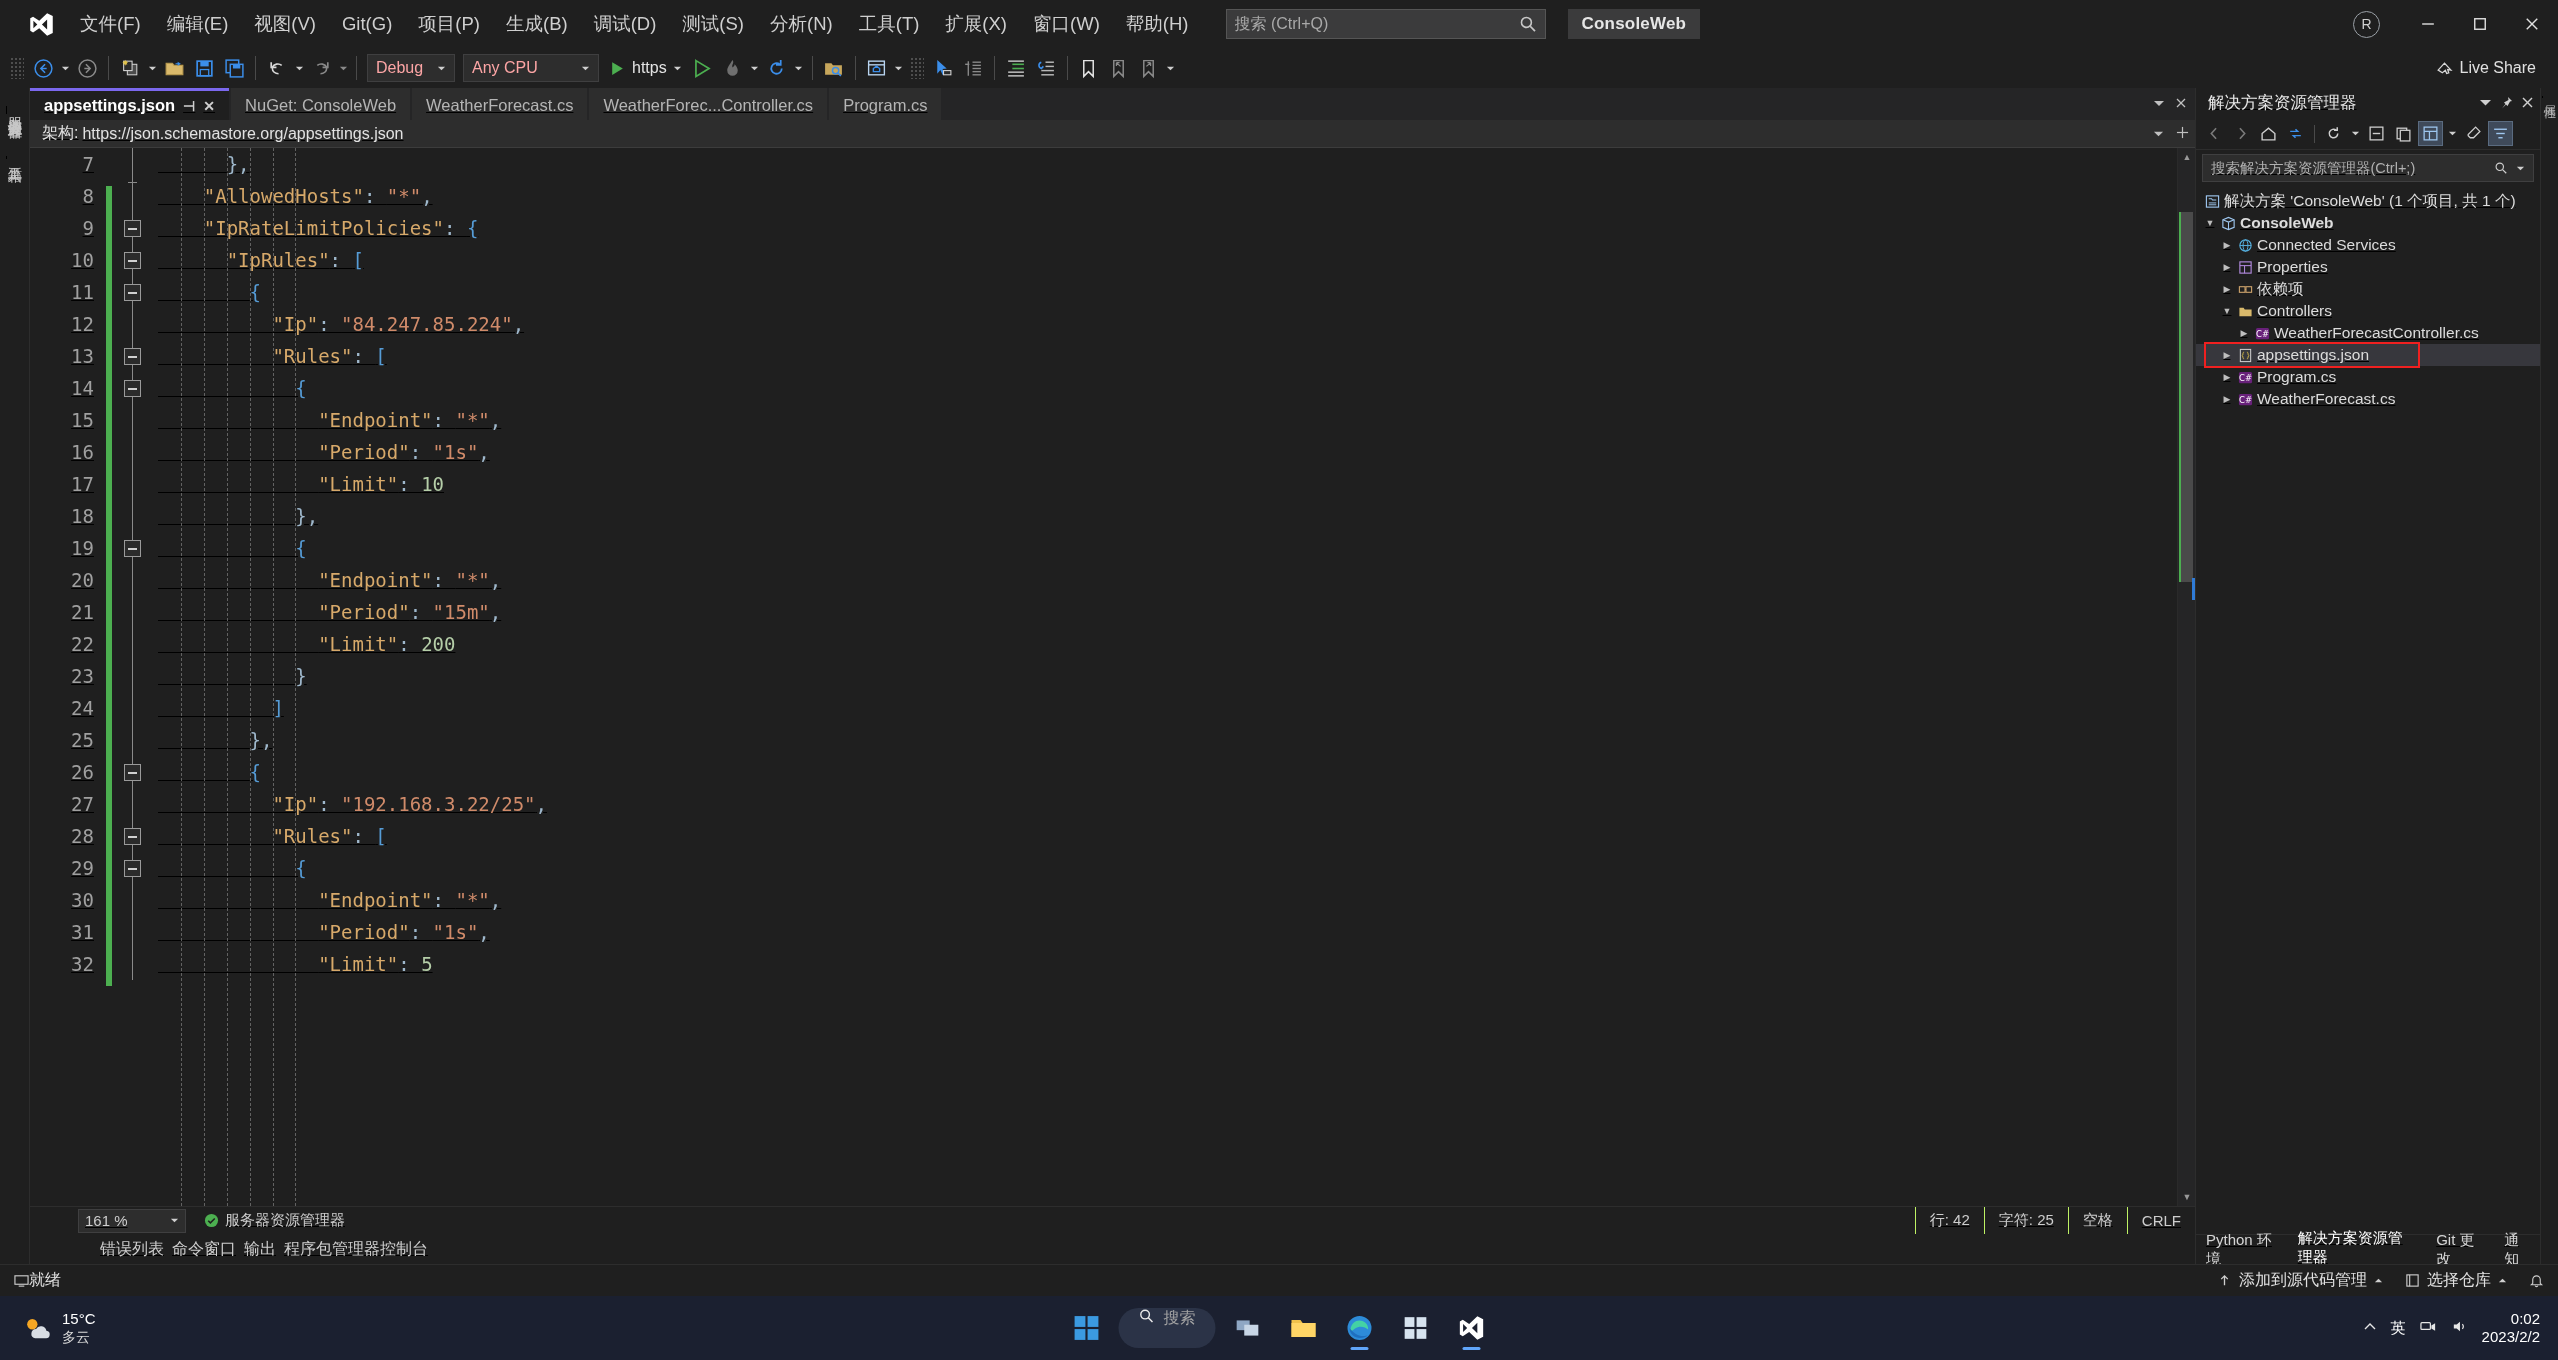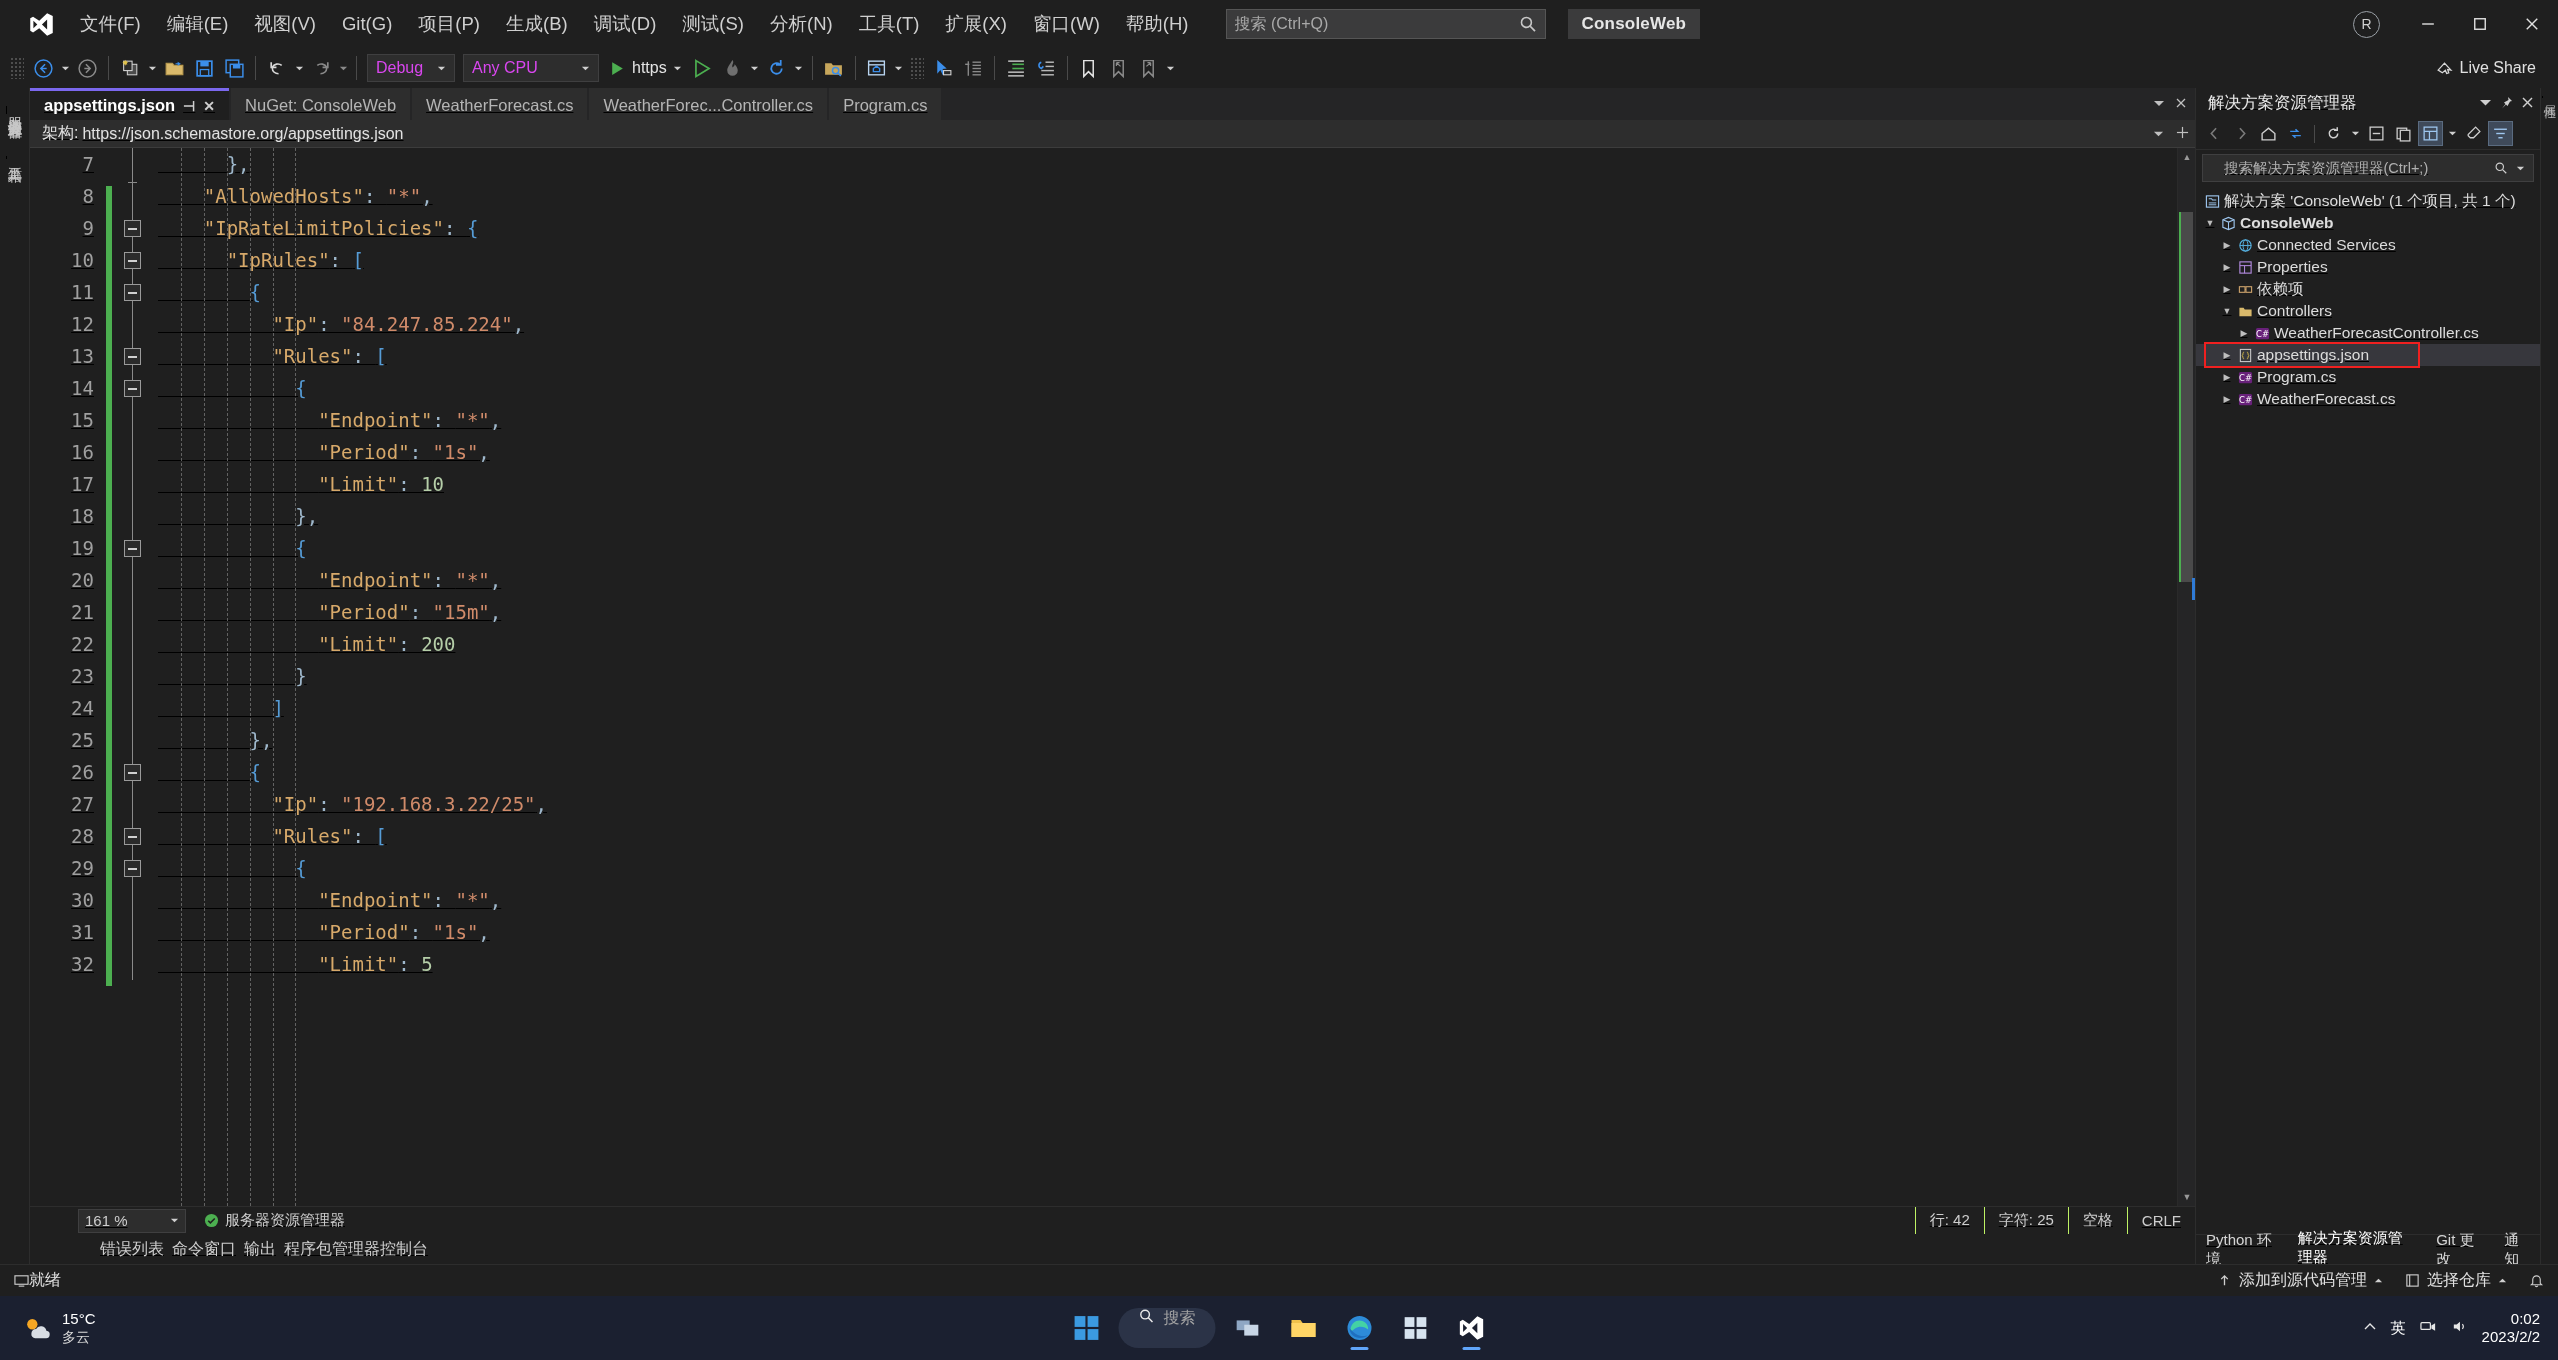--- a/index.html
+++ b/index.html
@@ -58,21 +58,21 @@
     background-size: 4px 4px; opacity: .8; }
   .tb-btn {
     height: 30px; min-width: 30px; display: flex; align-items: center;
     justify-content: center; padding: 0 4px; cursor: default;
   }
   .tb-btn svg { width: 21px; height: 21px; }
   .tb-sep { width: 1px; height: 24px; background: #4a4a4a; margin: 0 6px; }
   .tb-caret { width: 14px; display: flex; align-items: center; justify-content: center; }
   .tb-caret svg { width: 9px; height: 9px; }
   .tb-combo {
-    height: 28px; background: #2d2d2d; border: 1px solid #3f3f40; color: #d946ef;
+    height: 28px; background: #2d2d2d; border: 1px solid #3f3f40; color: #fca5a5;
     font-size: 16px; display: flex; align-items: center; padding: 0 8px;
     margin: 0 4px; justify-content: space-between; min-width: 88px;
   }
   .tb-run { display: flex; align-items: center; gap: 6px; padding: 0 6px; height: 30px; }
   .tb-run .lbl { color: #e4e4e4; font-size: 16px; }
   .liveshare {
     margin-left: auto; margin-right: 14px; display: flex; align-items: center;
     gap: 7px; color: #e0e0e0; font-size: 16px; padding: 0 8px; height: 30px;
   }
 
@@ -219,21 +219,21 @@
   }
   .stb { width: 25px; height: 25px; display: flex; align-items: center; justify-content: center; }
   .stb svg { width: 17px; height: 17px; }
   .stb.on { background: #3f4a5a; border: 1px solid #5a6b80; }
   .sol-search {
     height: 28px; flex: 0 0 28px; margin: 4px 6px; background: #2d2d2d;
     border: 1px solid #3f3f40; display: flex; align-items: center; padding: 0 8px;
   }
   .sol-search input {
     flex: 1; background: transparent; border: 0; outline: 0; color: #c8c8c8;
-    font-size: 14.5px; font-family: "Liberation Sans", sans-serif; margin-left: 13px;
+    font-size: 14.5px; font-family: "Liberation Sans", sans-serif;
   }
   .sol-search input::placeholder { color: #b0b0b0; }
   .sol-tree { flex: 1 1 auto; overflow: hidden; padding-top: 4px; position: relative; }
   .trow {
     height: 22px; display: flex; align-items: center; color: #dcdcdc;
     font-size: 15.5px; white-space: nowrap; cursor: default; position: relative;
   }
   .trow.selected { background: #37373d; }
   .trow .chev {
     width: 16px; display: flex; align-items: center; justify-content: center;

